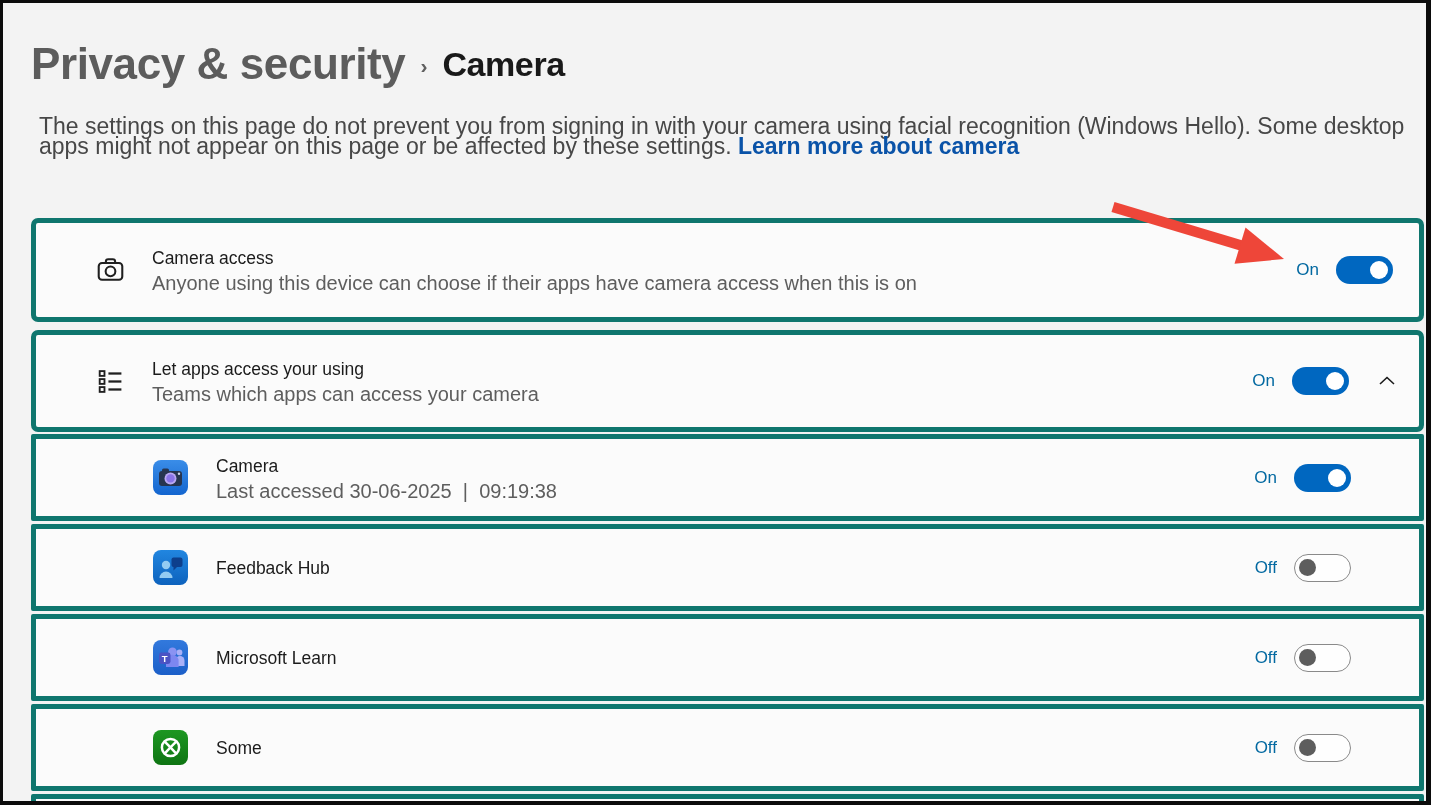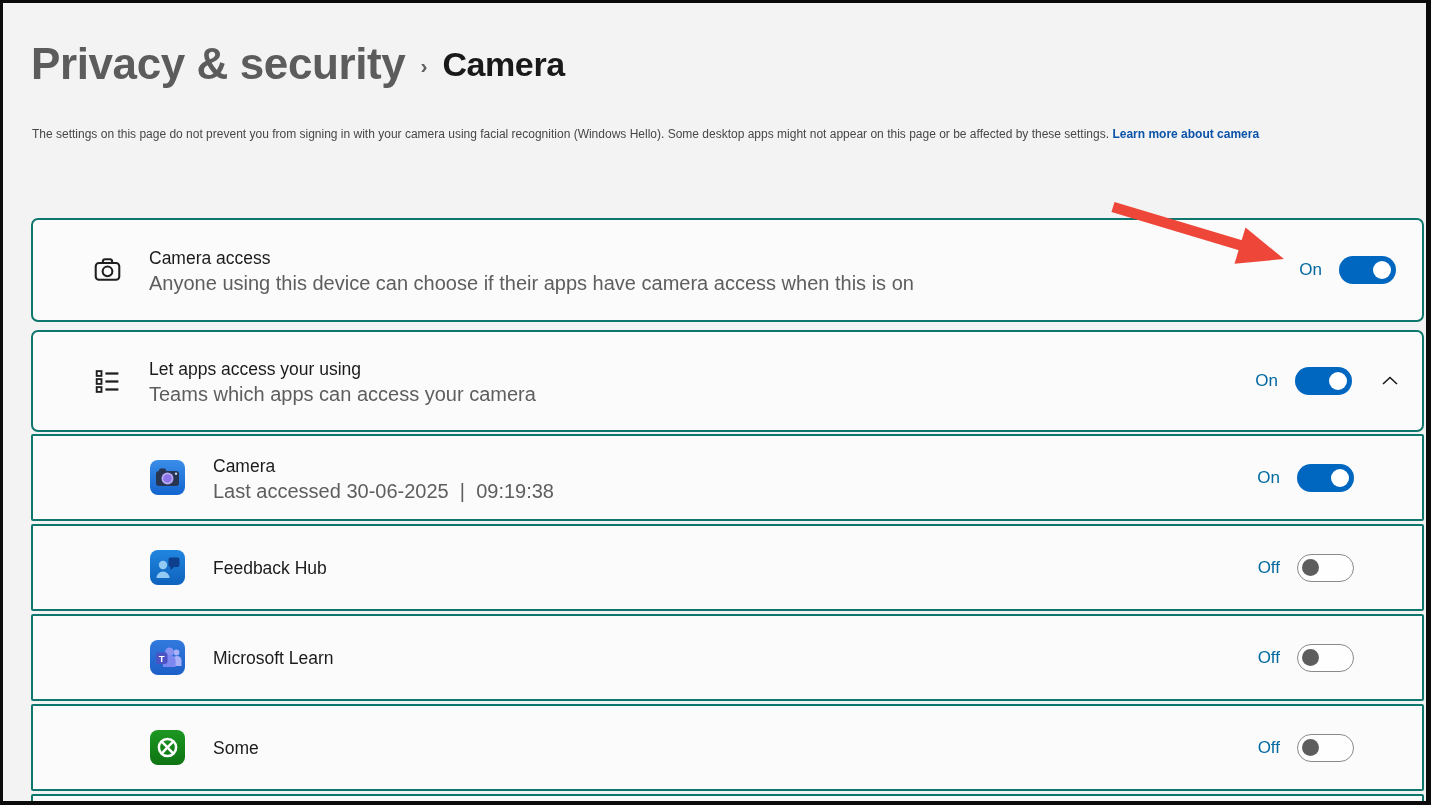--- a/index.html
+++ b/index.html
@@ -9,27 +9,27 @@
   .page { position:absolute; top:3px; left:3px; width:1423px; height:798px;
           background:#f3f3f3; overflow:hidden; }
 
   
   .breadcrumb { position:absolute; left:28px; top:36px; display:flex; align-items:center; }
   .crumb-parent { font-size:44px; font-weight:600; color:#5c5c5c; letter-spacing:-0.4px; cursor:pointer; }
   .crumb-sep { font-size:21px; font-weight:600; color:#606060; margin:4px 15px 0 15px; }
   .crumb-current { font-size:34px; font-weight:600; color:#191919; letter-spacing:-0.4px; }
 
   
-  .description { position:absolute; left:29px; top:113px; width:1368px;
-                 font-size:12px; line-height:36px; color:#474747; }
+  .description { position:absolute; left:36px; top:113px; width:1368px;
+                 font-size:23px; line-height:20px; color:#474747; }
   .learn-link { color:#0a53a8; font-weight:700; text-decoration:none; cursor:pointer; }
 
   
   .card { position:absolute; left:28px; width:1393px; background:#fbfbfb;
-          border:2px solid #0f766e; display:flex; align-items:center; }
+          border:5px solid #0f766e; display:flex; align-items:center; }
   .card-access   { top:215px; height:104px; border-radius:7px; }
   .card-expander { top:327px; height:102px; border-radius:7px; cursor:pointer; }
   .child-row     { border-radius:2px; }
   .row-camera    { top:431px; height:87px; }
   .row-feedback  { top:521px; height:87px; }
   .row-teams     { top:611px; height:87px; }
   .row-xbox      { top:701px; height:87px; }
   .row-partial   { top:791px; height:20px; }
 
   .lead-icon { width:31px; height:31px; margin-left:59px; flex:none;

